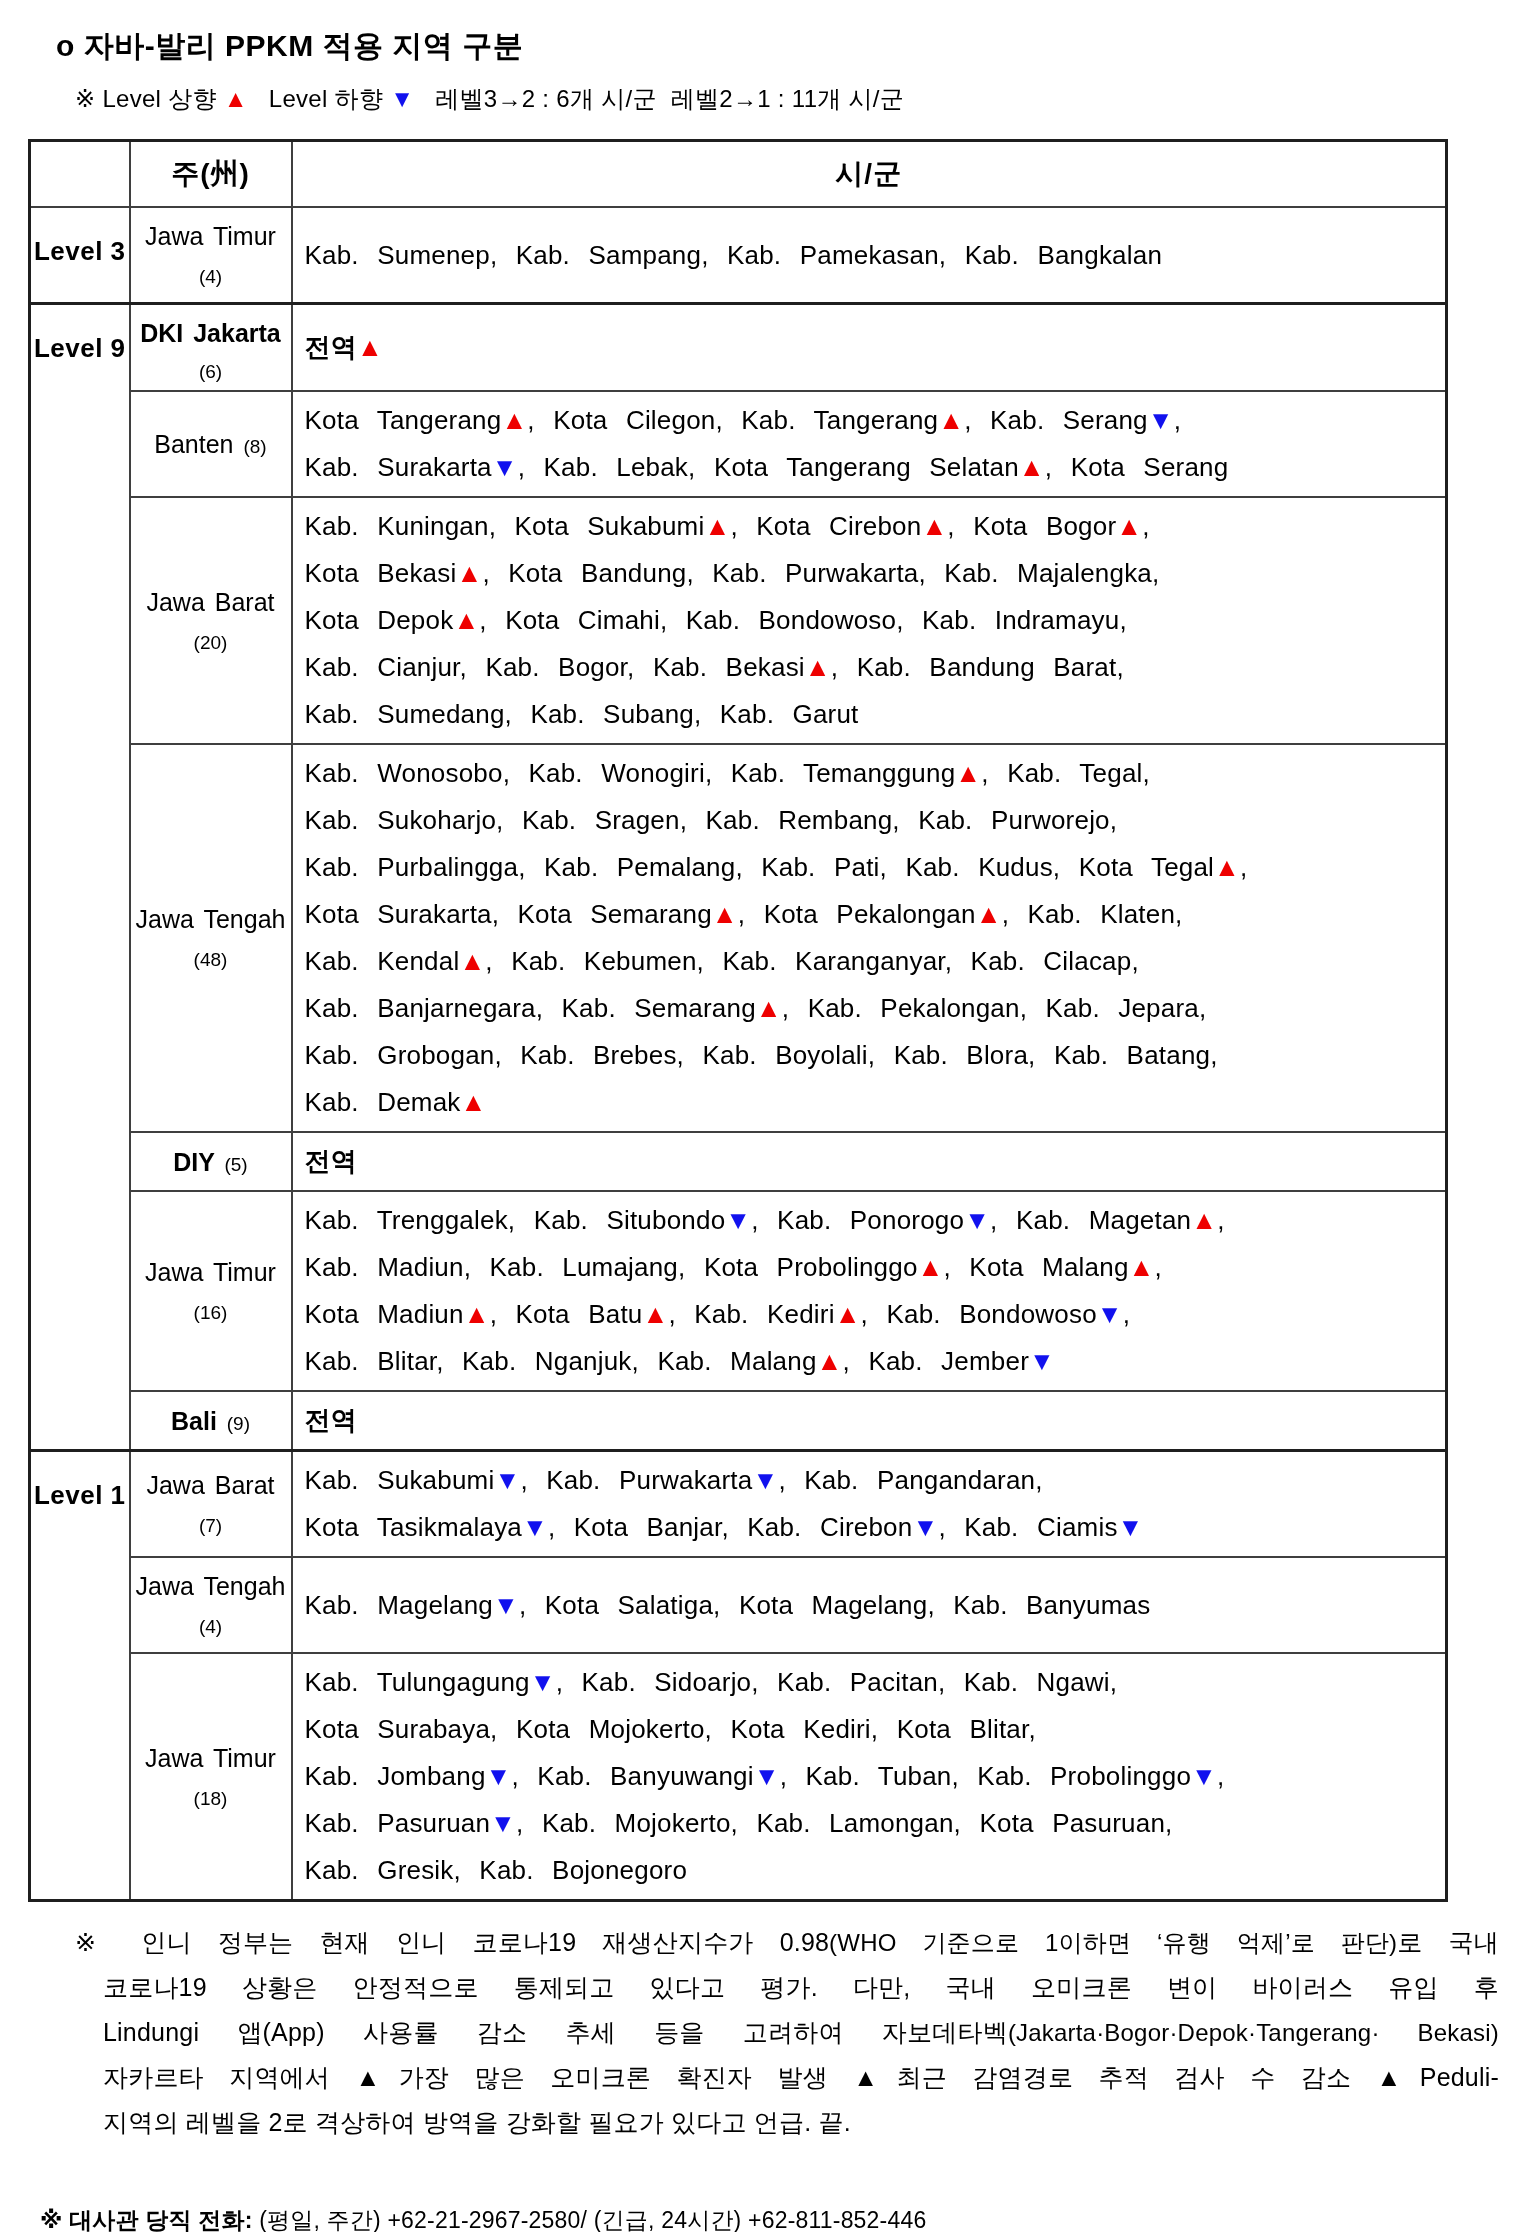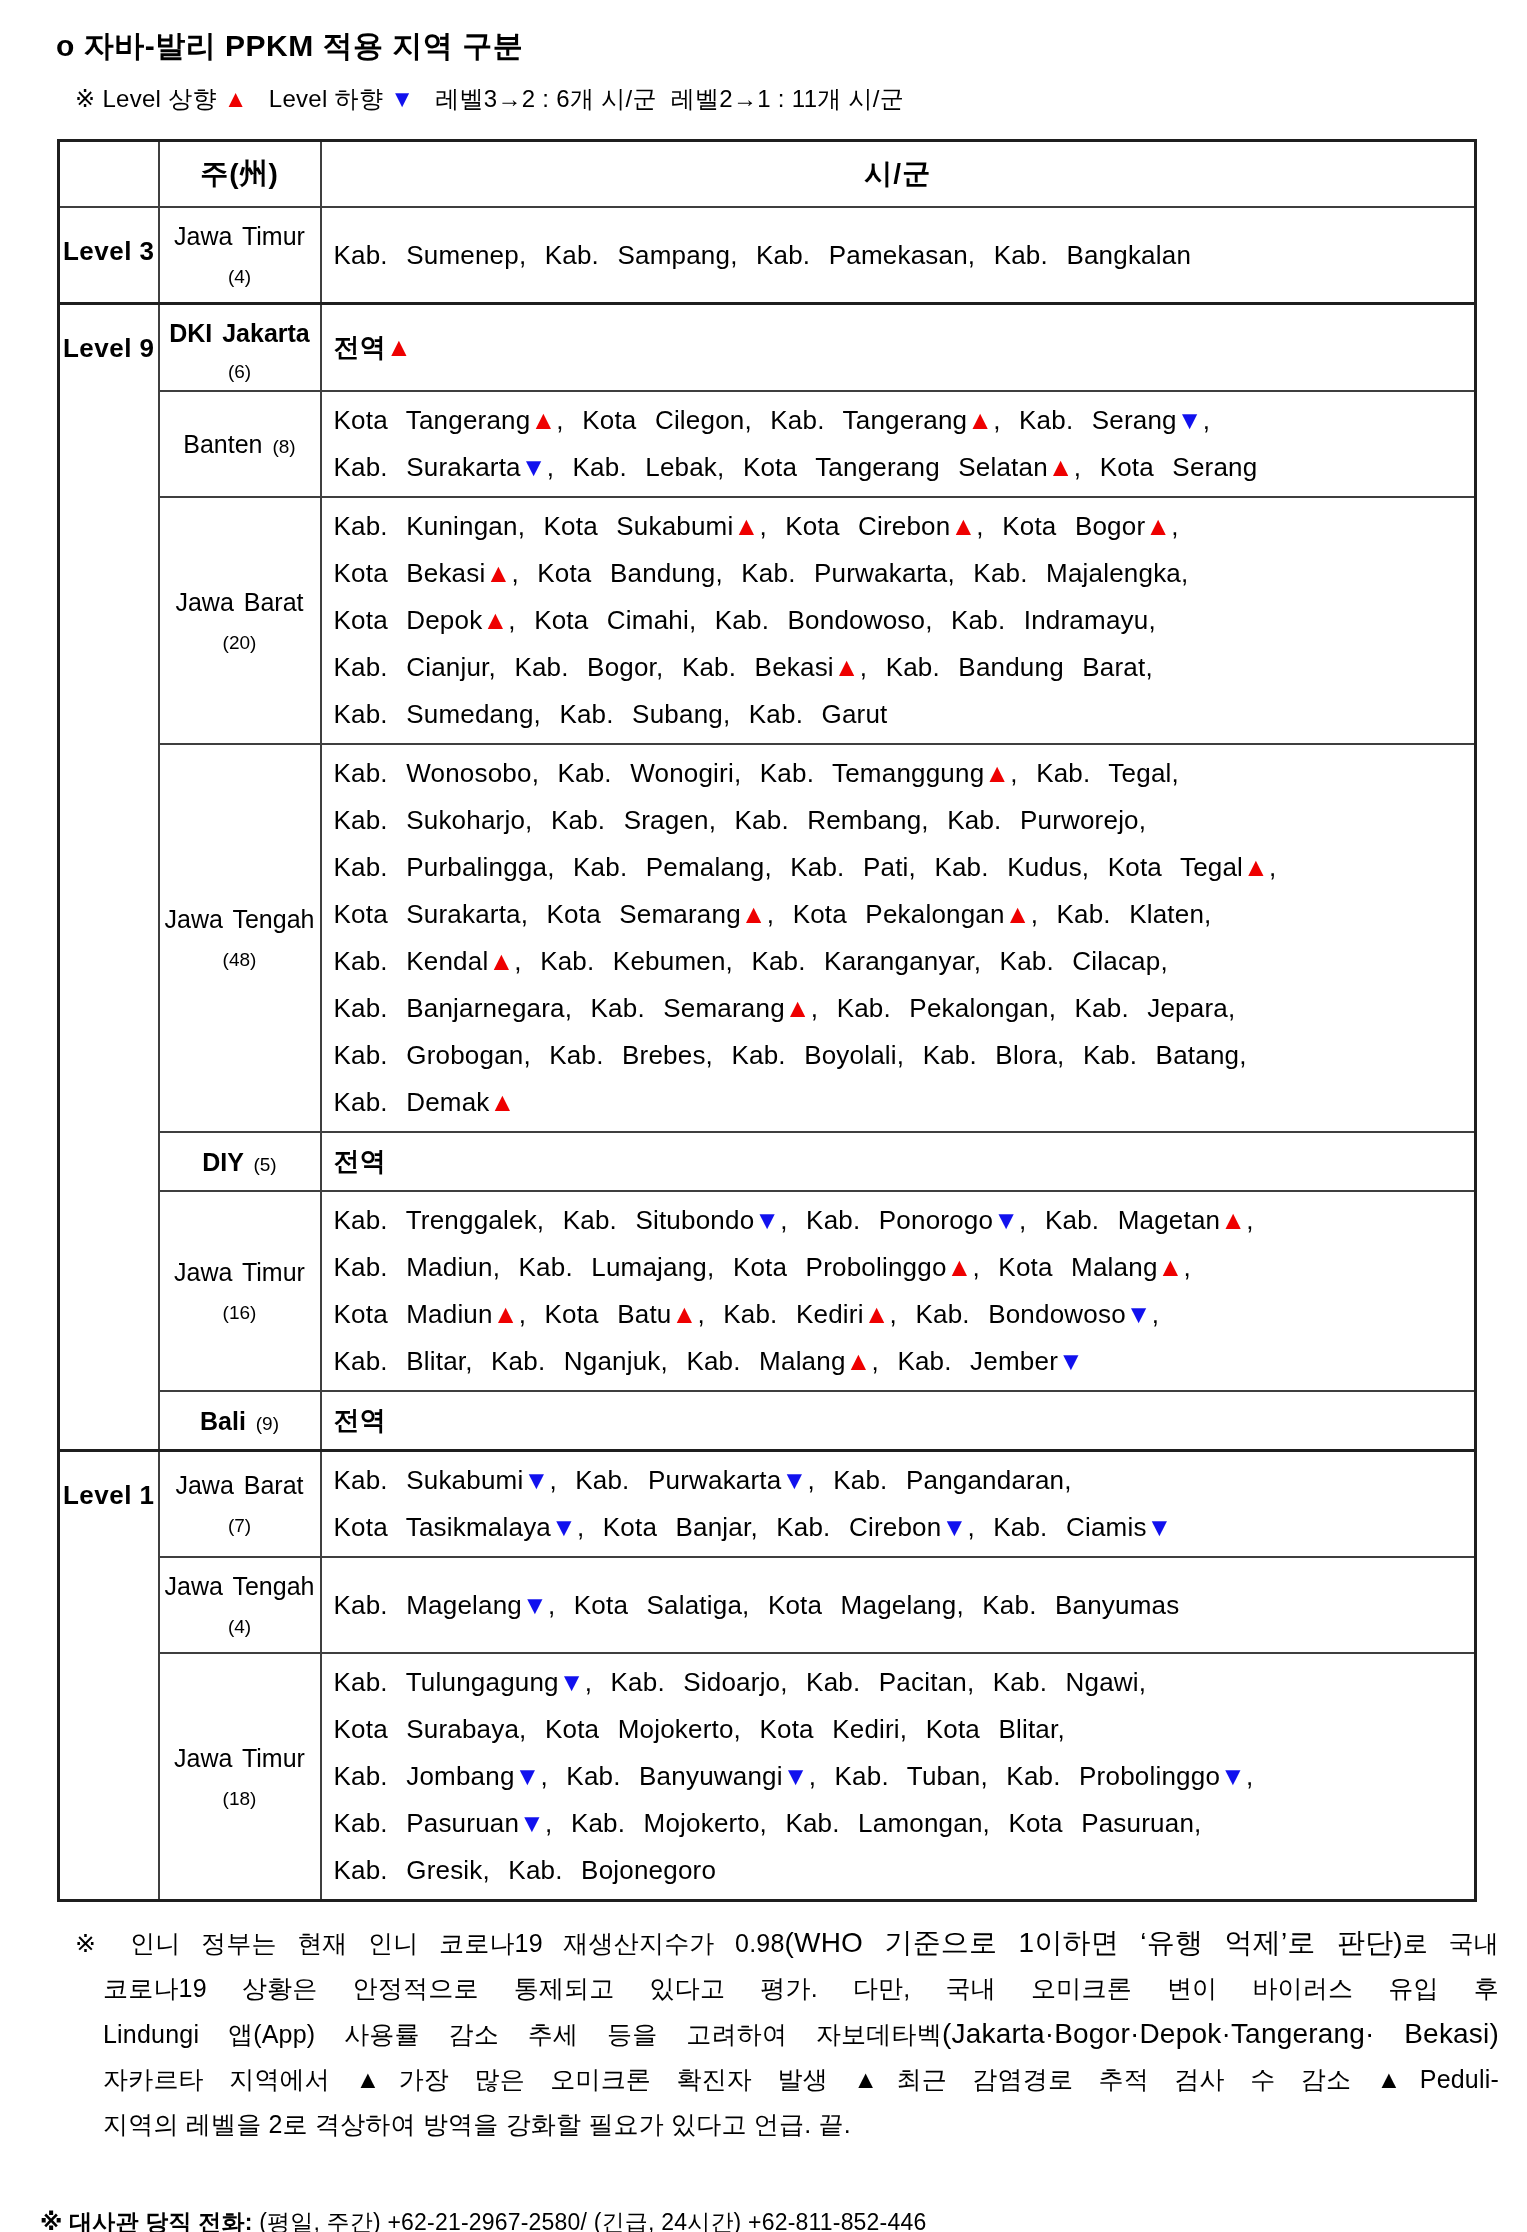--- a/index.html
+++ b/index.html
@@ -8,21 +8,21 @@
     font-family:"Liberation Sans","DejaVu Sans",sans-serif;
   }
   .page{padding-top:26px;}
   .doc-title{
     margin-left:56px;font-size:30px;font-weight:700;letter-spacing:0.5px;
   }
   .legend{
     margin:16px 0 24px 75px;font-size:24px;white-space:pre-wrap;letter-spacing:0.3px;
   }
   table.region-table{
-    border-collapse:collapse;margin-left:57px;width:1420px;table-layout:fixed;
+    border-collapse:collapse;margin-left:28px;width:1420px;table-layout:fixed;
     border:3px solid #1f1f1f;
   }
   .region-table th,.region-table td{border:2px solid #3f3f3f;}
   .region-table thead th{
     height:62px;font-size:28px;font-weight:700;text-align:center;vertical-align:middle;
     letter-spacing:1px;
   }
   tr.level-start td{border-top:3px solid #1f1f1f;}
   td.level-cell{
     vertical-align:top;text-align:center;padding:28px 2px 0 2px;
@@ -30,21 +30,21 @@
   }
   td.province-cell{
     text-align:center;vertical-align:middle;font-size:25px;padding:6px 4px;word-spacing:3px;
   }
   .province-name{line-height:44px;}
   .province-count{font-size:19px;line-height:38px;}
   .province-count-inline{font-size:19px;}
   .b{font-weight:700;}
   td.city-cell{padding:5px 8px 5px 12px;vertical-align:middle;font-size:26px;}
   .city-line{line-height:47px;word-spacing:11px;letter-spacing:0.2px;}
-  .small{font-size:28px;}
+  .small{font-size:24px;}
   .note{
     width:1424px;margin:18px 0 0 75px;font-size:25px;line-height:45px;letter-spacing:0.2px;
   }
   .note-line{text-align:justify;text-align-last:justify;padding-left:28px;}
   .note-line.first{text-indent:-28px;}
   .note-line.last{text-align-last:left;}
   .contacts{margin:52px 0 0 40px;font-size:23px;line-height:46px;letter-spacing:0.2px;}
   .contact-label{font-weight:700;}
 </style>
 </head>

